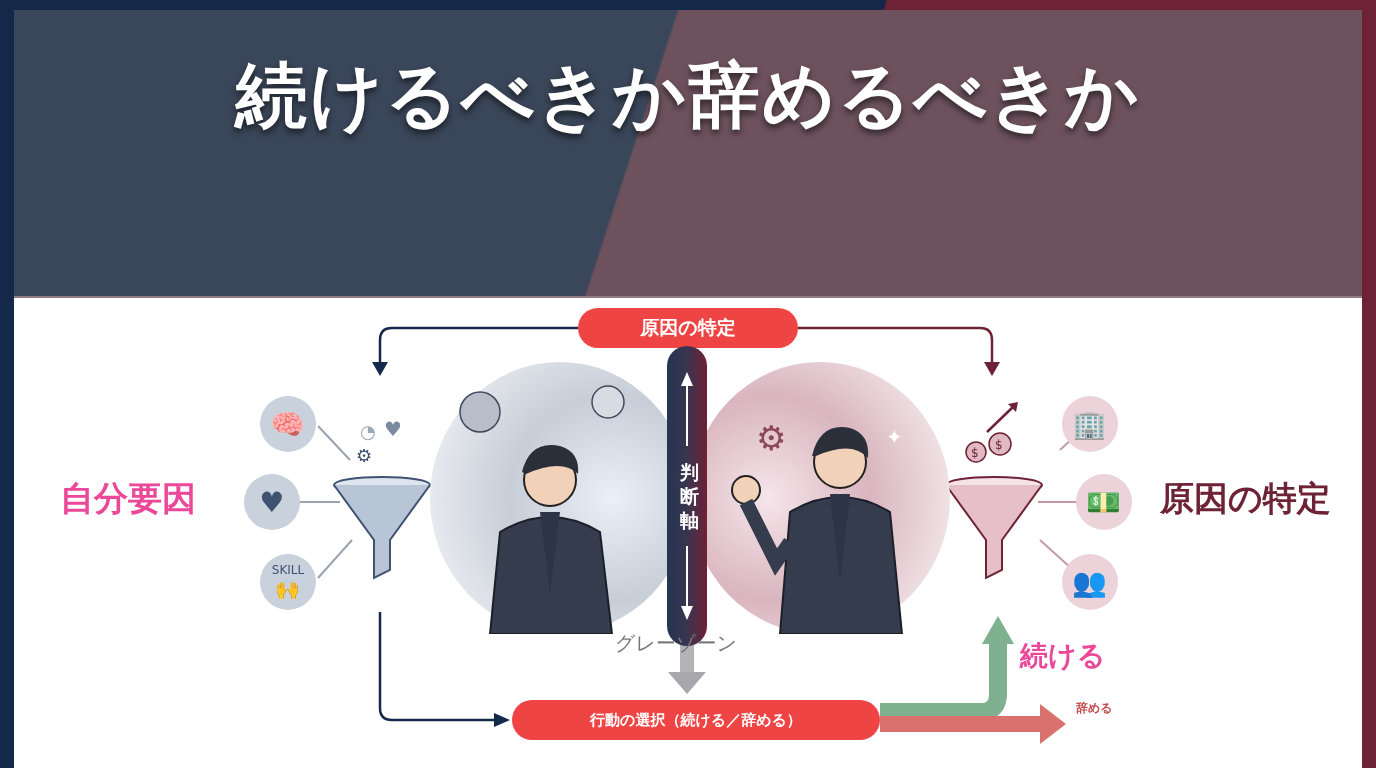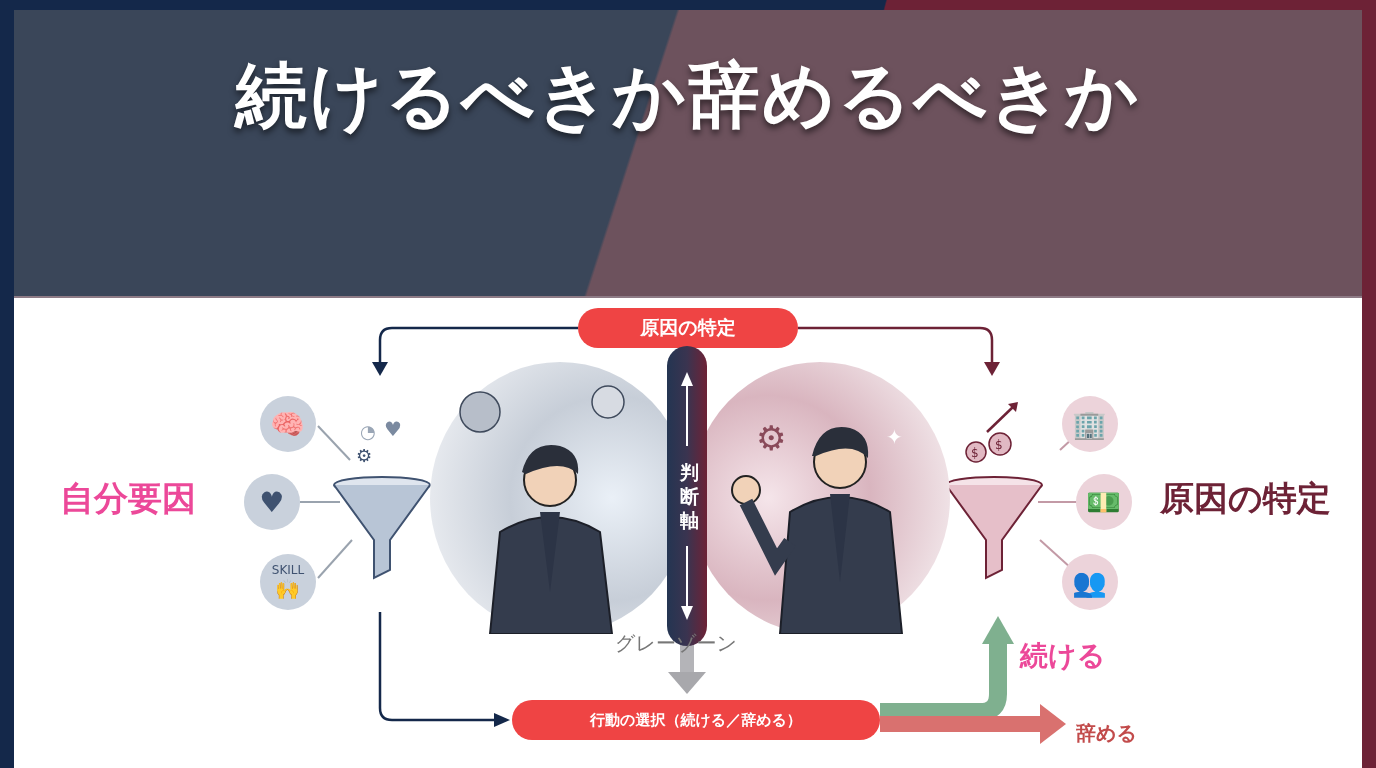--- a/index.html
+++ b/index.html
@@ -21,21 +21,21 @@
   .icon-circle{position:absolute;width:56px;height:56px;border-radius:50%;display:flex;align-items:center;justify-content:center;font-size:28px;}
   .ic-blue{background:#c9d1dc;color:#3f5270;}
   .ic-red{background:#ecd3da;color:#6d2236;}
   .scene{position:absolute;border-radius:50%;}
   .scene-left{left:430px;top:362px;width:260px;height:272px;background:radial-gradient(circle at 70% 50%,#eaf0f7 0%,#c7ced8 45%,#e6e9ee 80%,rgba(255,255,255,0) 100%);}
   .scene-right{left:690px;top:362px;width:260px;height:272px;background:radial-gradient(circle at 30% 50%,#f5e5ea 0%,#d9b5bf 45%,#efe1e5 80%,rgba(255,255,255,0) 100%);}
   .axis-bar{position:absolute;left:667px;top:346px;width:40px;height:300px;border-radius:20px;background:linear-gradient(90deg,#243552 0%,#3a3450 50%,#6d2236 100%);}
   .axis-text{position:absolute;left:675px;top:460px;width:24px;color:#fff;font-weight:bold;font-size:19px;line-height:24px;text-align:right;}
   .gray-label{position:absolute;left:615px;top:630px;font-size:20px;font-weight:normal;color:#777;}
   .go-label{position:absolute;left:1020px;top:637px;font-size:28px;font-weight:bold;color:#ec4899;}
-  .quit-label{position:absolute;left:1076px;top:720px;font-size:20px;font-weight:bold;color:#c24b4b;font-family:Liberation Mono, monospace;}
+  .quit-label{position:absolute;left:1076px;top:700px;font-size:12px;font-weight:bold;color:#c24b4b;font-family:Liberation Mono, monospace;}
   svg.overlay{position:absolute;left:0;top:0;}
 </style>
 </head>
 <body>
 
 <div class="frame"></div>
 <div class="inner"></div>
 
 <div class="header">
   <div class="title1">続けるべきか辞めるべきか</div>

